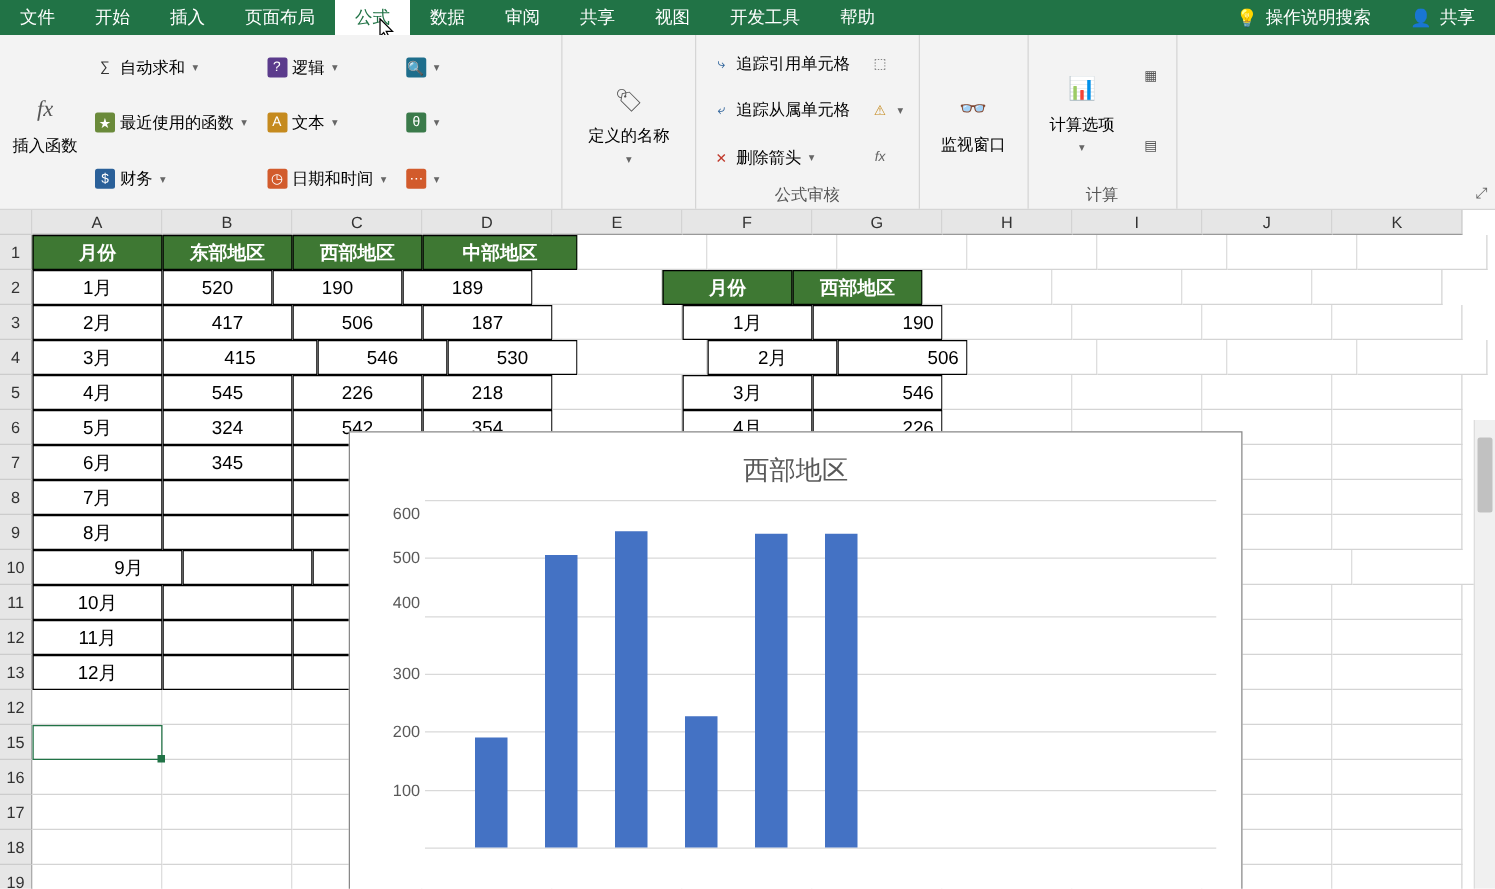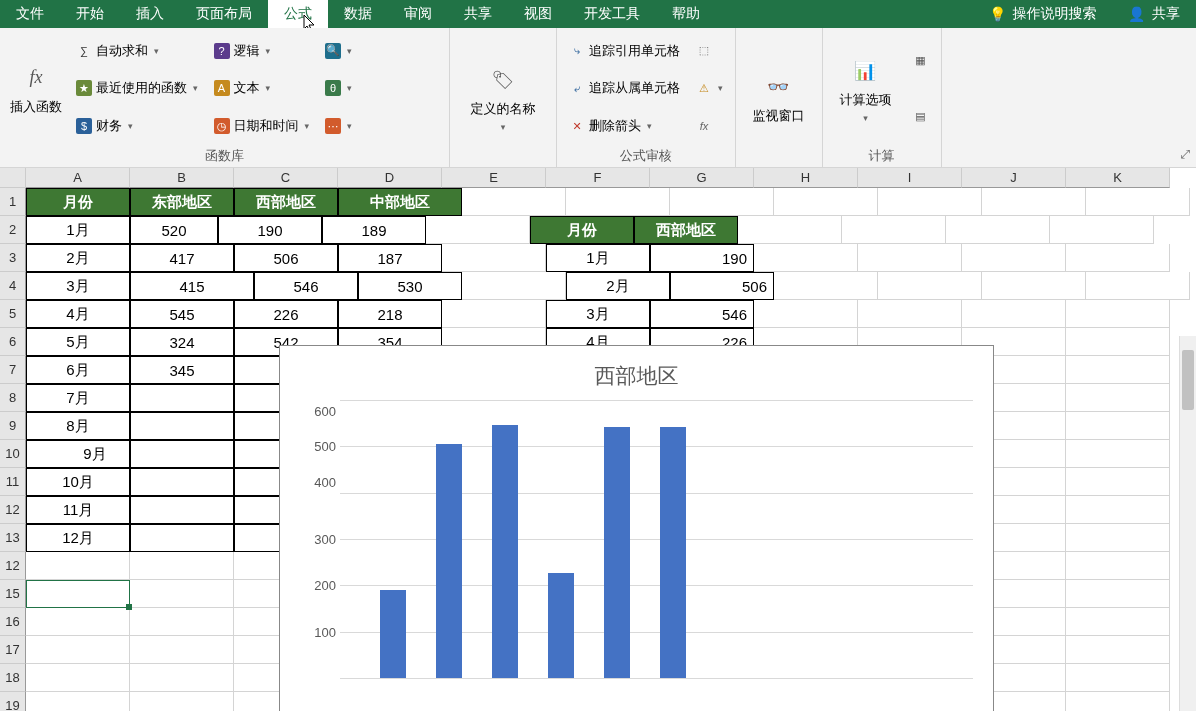--- a/index.html
+++ b/index.html
@@ -128,21 +128,20 @@
             <span class="ic" style="background:#1e6e8c">🔍</span>
           </div>
         <div class="small-btn dropdown-arrow">
             <span class="ic" style="background:#3a7a4a">θ</span>
           </div>
         <div class="small-btn dropdown-arrow">
             <span class="ic" style="background:#d25b2c">⋯</span>
           </div>
       </div>
     </div>
-    <div class="ribbon-group-label">函数库</div>
   </div>
 
   <div class="ribbon-group">
     <div class="ribbon-group-content">
       <div class="big-btn" style="width:90px">
         <span class="ic big" style="color:#555">🏷</span>
         <span>定义的名称</span>
         <span style="font-size:9px;color:#666">▾</span>
       </div>
     </div>
@@ -366,21 +365,21 @@
             <div class="cell bordered center" style="width: 104px;"></div>
             <div class="cell" style="width: 104px;"></div>
             <div class="cell" style="width: 104px;"></div>
             <div class="cell" style="width: 104px;"></div>
             <div class="cell" style="width: 104px;"></div>
             <div class="cell" style="width: 104px;"></div>
             <div class="cell" style="width: 104px;"></div>
             <div class="cell" style="width: 104px;"></div>
           </div>
           <div class="cell-row">
-            <div class="cell bordered center" style="width: 104px; padding-left: 40px;">9月</div>
+            <div class="cell bordered center" style="width: 120px; padding-left: 40px;">9月</div>
             <div class="cell bordered center" style="width: 104px;"></div>
             <div class="cell bordered center" style="width: 104px;"></div>
             <div class="cell bordered center" style="width: 104px;"></div>
             <div class="cell" style="width: 104px;"></div>
             <div class="cell" style="width: 104px;"></div>
             <div class="cell" style="width: 104px;"></div>
             <div class="cell" style="width: 104px;"></div>
             <div class="cell" style="width: 104px;"></div>
             <div class="cell" style="width: 104px;"></div>
             <div class="cell" style="width: 104px;"></div>

